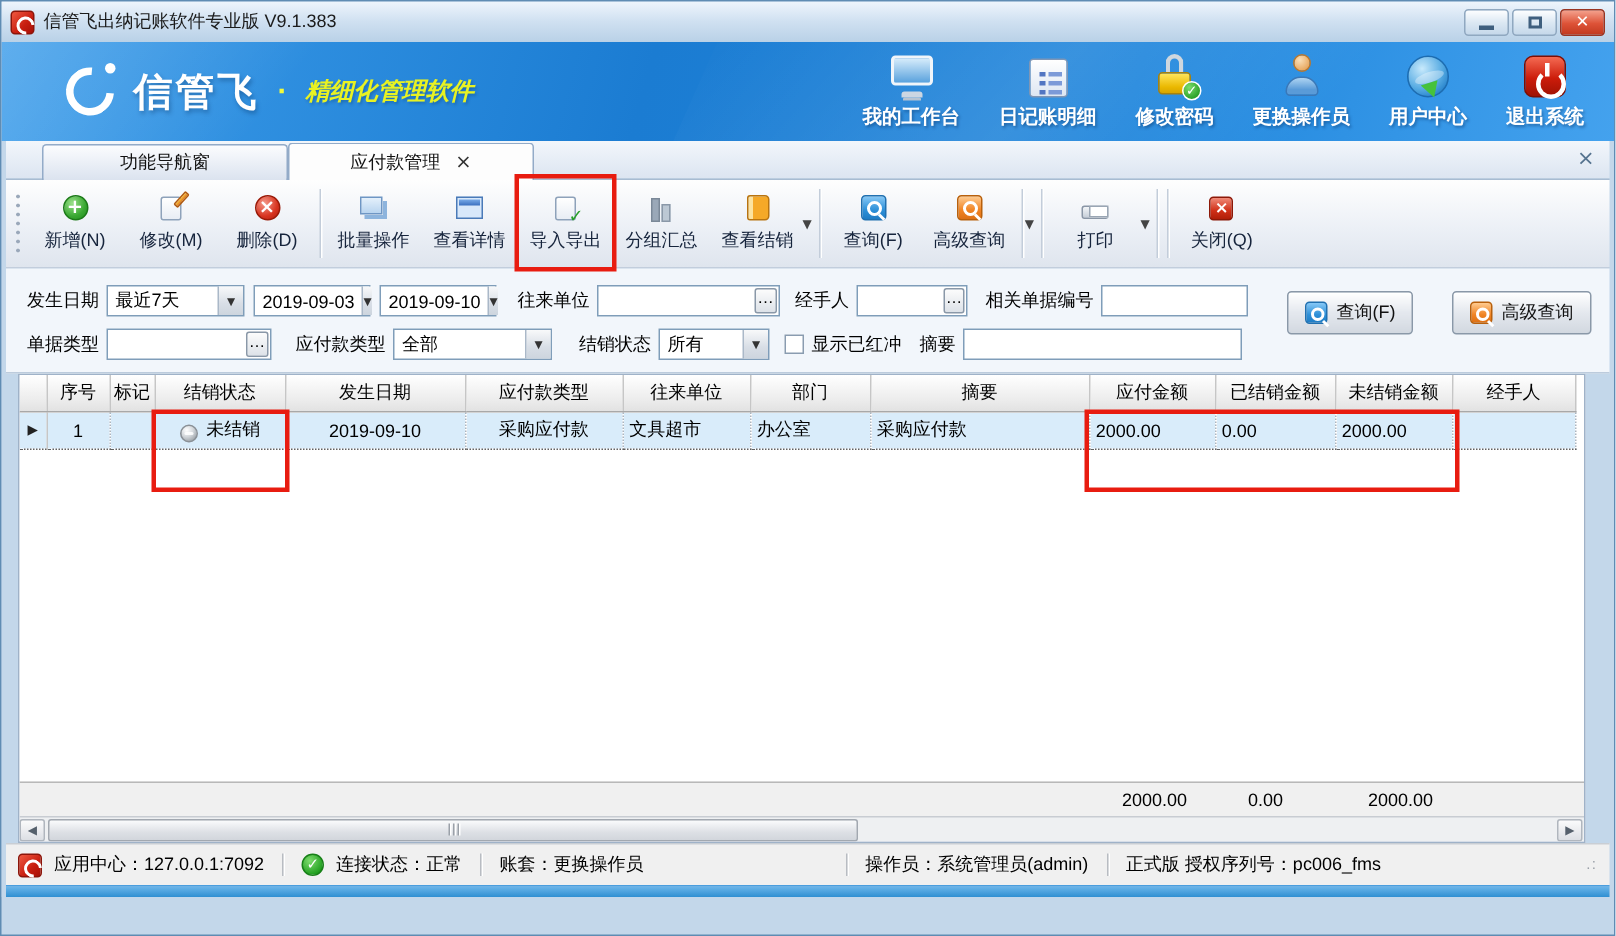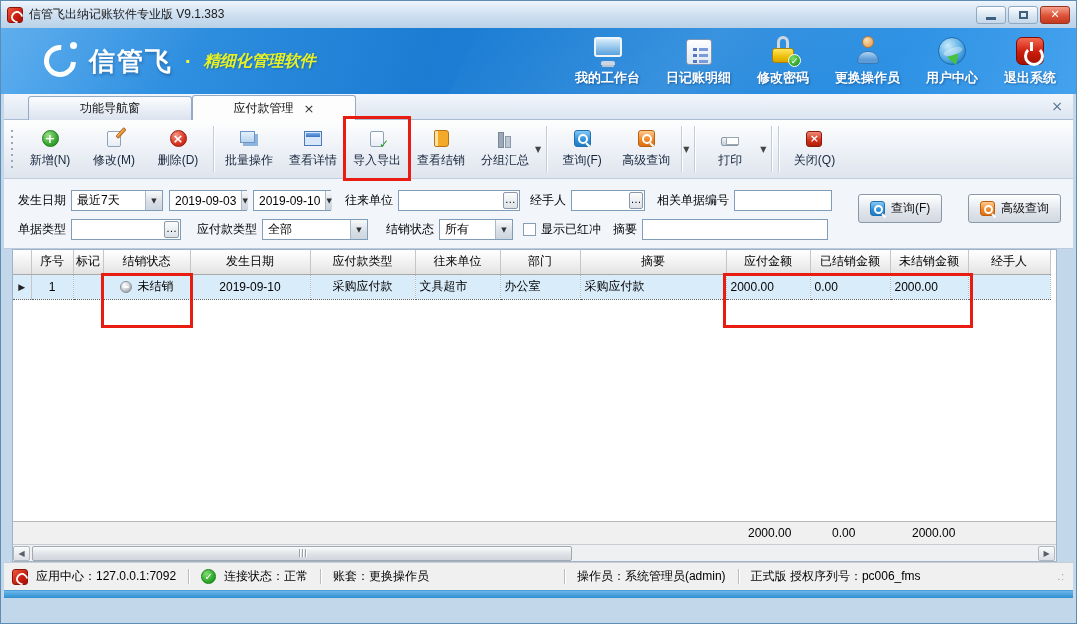--- a/index.html
+++ b/index.html
@@ -191,21 +191,21 @@
   .gridwrap { flex:1; margin:0 16px 0 8px; background:#fff; border:1px solid #9fb2c8; display:flex; flex-direction:column; overflow:hidden; }
   table.grid { border-collapse:collapse; table-layout:fixed; width:1037px; font-size:12px; }
   .grid th { height:24px; font-weight:normal; color:#000; text-align:center; overflow:hidden; white-space:nowrap;
         background:linear-gradient(#ffffff,#ececec 70%,#e2e2e2); border-right:1px solid #c6c6c6; border-bottom:1px solid #a8a8a8; }
   .grid td { height:25px; overflow:hidden; white-space:nowrap; color:#000; }
   tr.datarow td { background:#d9ecfa; border-top:1px dotted #606060; border-bottom:1px dotted #606060;
         border-right:1px dotted #aab4be; padding:0 4px; }
   td.selcell { background:linear-gradient(#f4f4f4,#e2e2e2); border-right:1px solid #c6c6c6 !important; text-align:center;
         color:#222; font-size:9px; font-family:"DejaVu Sans",sans-serif; }
   .tc { text-align:center; } .tl { text-align:left; }
-  .statcell { display:flex; align-items:center; justify-content:center; gap:6px; }
+  .statcell { display:flex; align-items:flex-end; justify-content:center; gap:6px; }
   .ball { width:12px; height:12px; border-radius:50%; border:1px solid #8a9096;
         background:radial-gradient(circle at 35% 28%,#ffffff,#d2d6da 45%,#9aa0a6 85%); position:relative; }
   .ball::after { content:""; position:absolute; left:2px; top:4px; width:6px; height:2px; border-radius:1px; background:rgba(255,255,255,.85); }
   .grid-filler { flex:1; background:#fff; }
   .totalsrow { background:#f0f0f0; border-top:1px solid #b8b8b8; }
   table.totals { border-collapse:collapse; table-layout:fixed; width:1037px; font-size:12px; }
   table.totals td { height:22px; padding:0 4px 0 22px; color:#000; white-space:nowrap; }
   
   .hscroll { height:17px; background:#eef0f2; border-top:1px solid #c8ccd2; display:flex; align-items:center; position:relative; }
   .sbtn { width:17px; height:15px; display:flex; align-items:center; justify-content:center; font-size:8px; color:#55606c;
@@ -359,28 +359,28 @@
           <span class="i18 ico-settle">
               <span class="sheet"></span>
               <span class="chk">✓</span>
             </span>
           <span class="tlbl">导入导出</span>
         </div>
         <div class="redbox1"></div>
       </div>
 
       <div class="tbtn">
-        <span class="i18">
-            <span class="ico-book"></span>
-          </span>
-        <span class="tlbl">查看结销</span>
-      </div>
-      <div class="tbtn">
         <span class="i18 ico-group"></span>
         <span class="tlbl">分组汇总</span>
+      </div>
+      <div class="tbtn">
+        <span class="i18">
+            <span class="ico-book"></span>
+          </span>
+        <span class="tlbl">查看结销</span>
       </div>
       <span class="tdrop">▼</span>
 
       <div class="tsep"></div>
 
       <div class="tbtn">
         <span class="i18">
             <span class="mag blue"></span>
           </span>
         <span class="tlbl">查询(F)</span>

